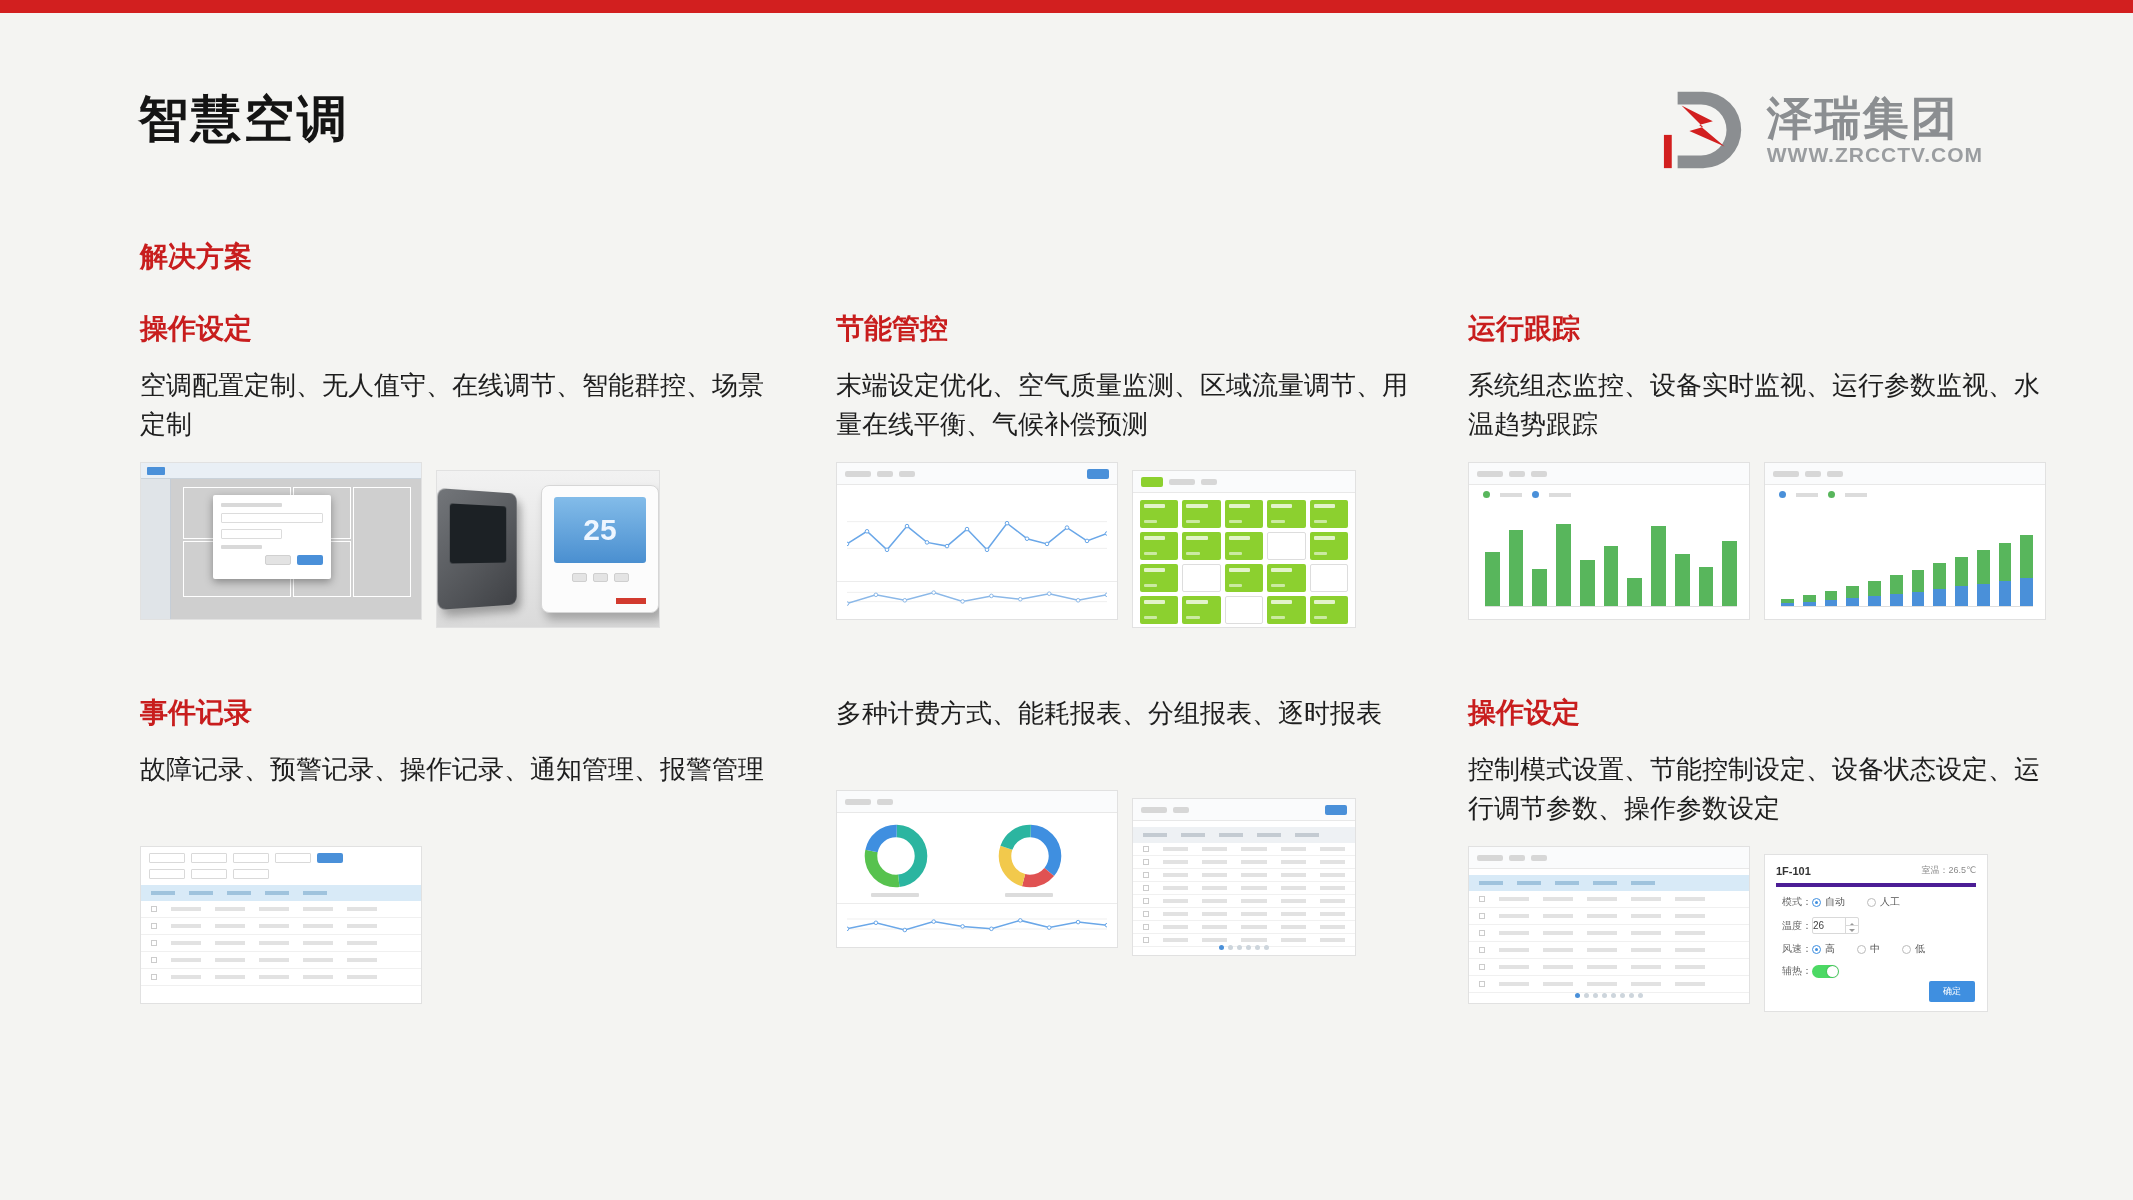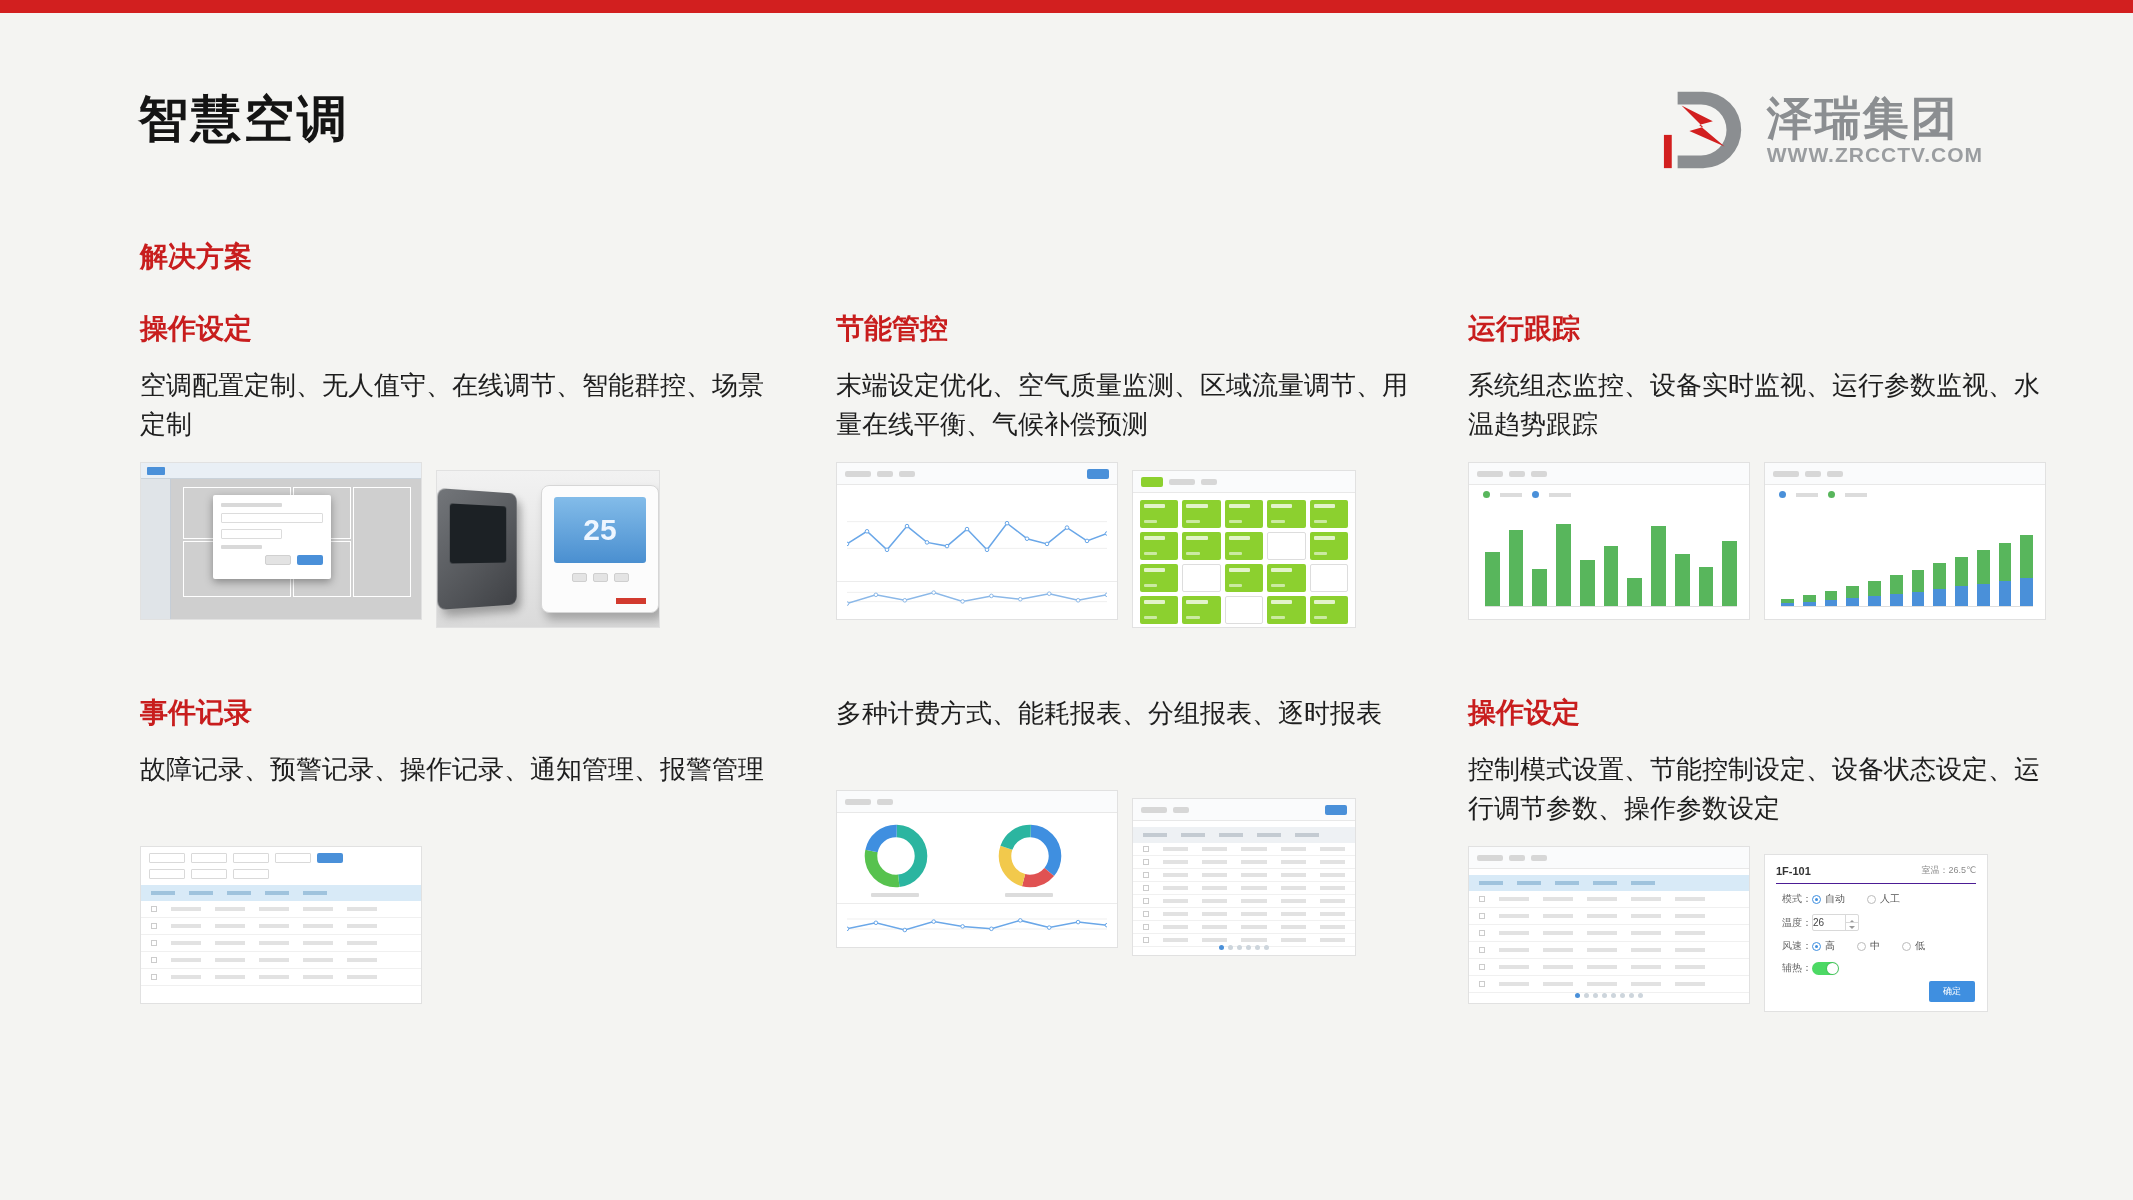--- a/index.html
+++ b/index.html
@@ -109,21 +109,21 @@
 
   
   .pie .txtbar { position:absolute; height:4px; background:#dcdcdc; border-radius:1px; }
   #donut1 { position:absolute; left:26px; top:32px; }
   #donut2 { position:absolute; left:160px; top:32px; }
   #billline { bottom:8px; }
   .pie .mini-divider { top:112px; }
 
   
   .ctrl { padding:9px 11px; background:#fff; }
-  .ctrl-head { display:flex; justify-content:space-between; align-items:center; border-bottom:1px solid #4c1d95; padding-bottom:6px; }
+  .ctrl-head { display:flex; justify-content:space-between; align-items:center; border-bottom:4px solid #4c1d95; padding-bottom:6px; }
   .ctrl-dev { font-size:11px; font-weight:bold; color:#333; }
   .ctrl-temp { font-size:9px; color:#8a8a8a; }
   .ctrl-row { display:flex; align-items:center; margin-top:8px; font-size:10px; color:#555; }
   .ctrl-label { width:36px; color:#666; font-size:10px; flex:none;text-align:right; }
   .radio { width:9px; height:9px; border-radius:50%; border:1px solid #bbb; margin-right:4px; position:relative; background:#fff; flex:none; }
   .radio.on { border-color:#3f8fe0; }
   .radio.on::after { content:""; position:absolute; inset:2px; border-radius:50%; background:#3f8fe0; }
   .ctrl-opt { margin-right:22px; color:#555; }
   .stepper { display:flex; border:1px solid #d9d9d9; border-radius:2px; height:17px; align-items:stretch; }
   .step-val { width:32px; text-align:left; font-size:10px; color:#444; line-height:16px; }

